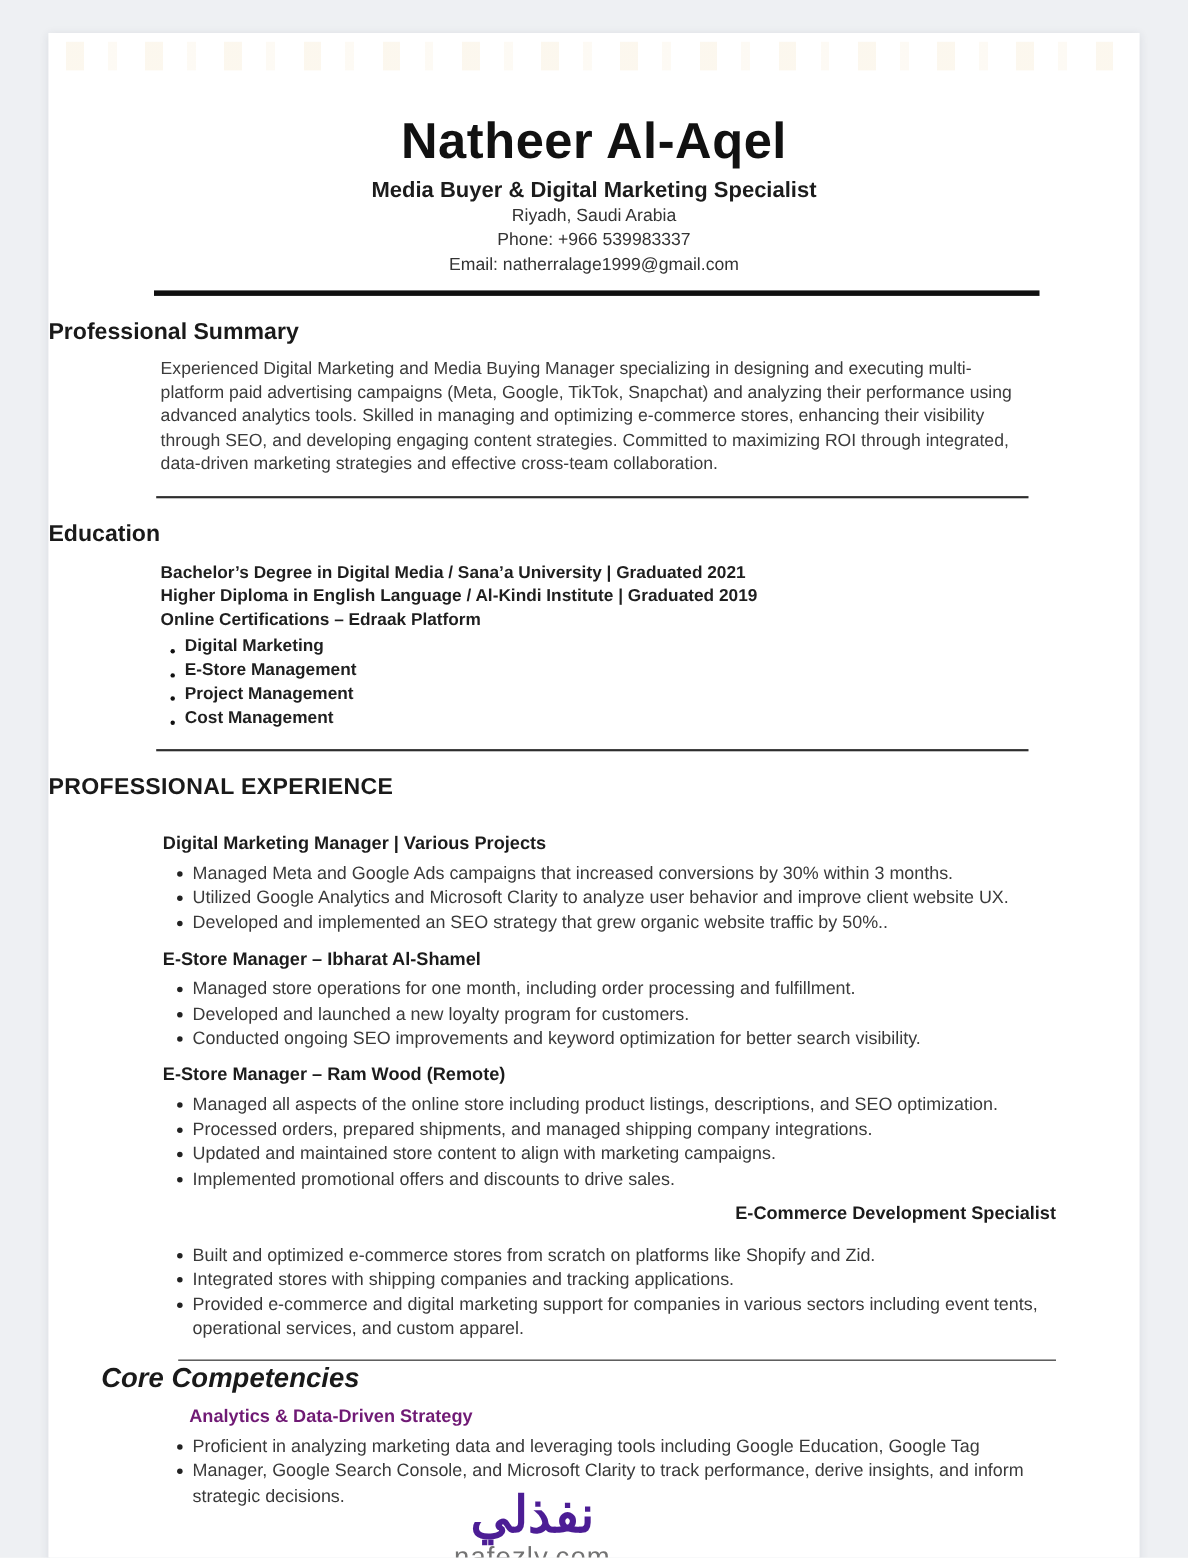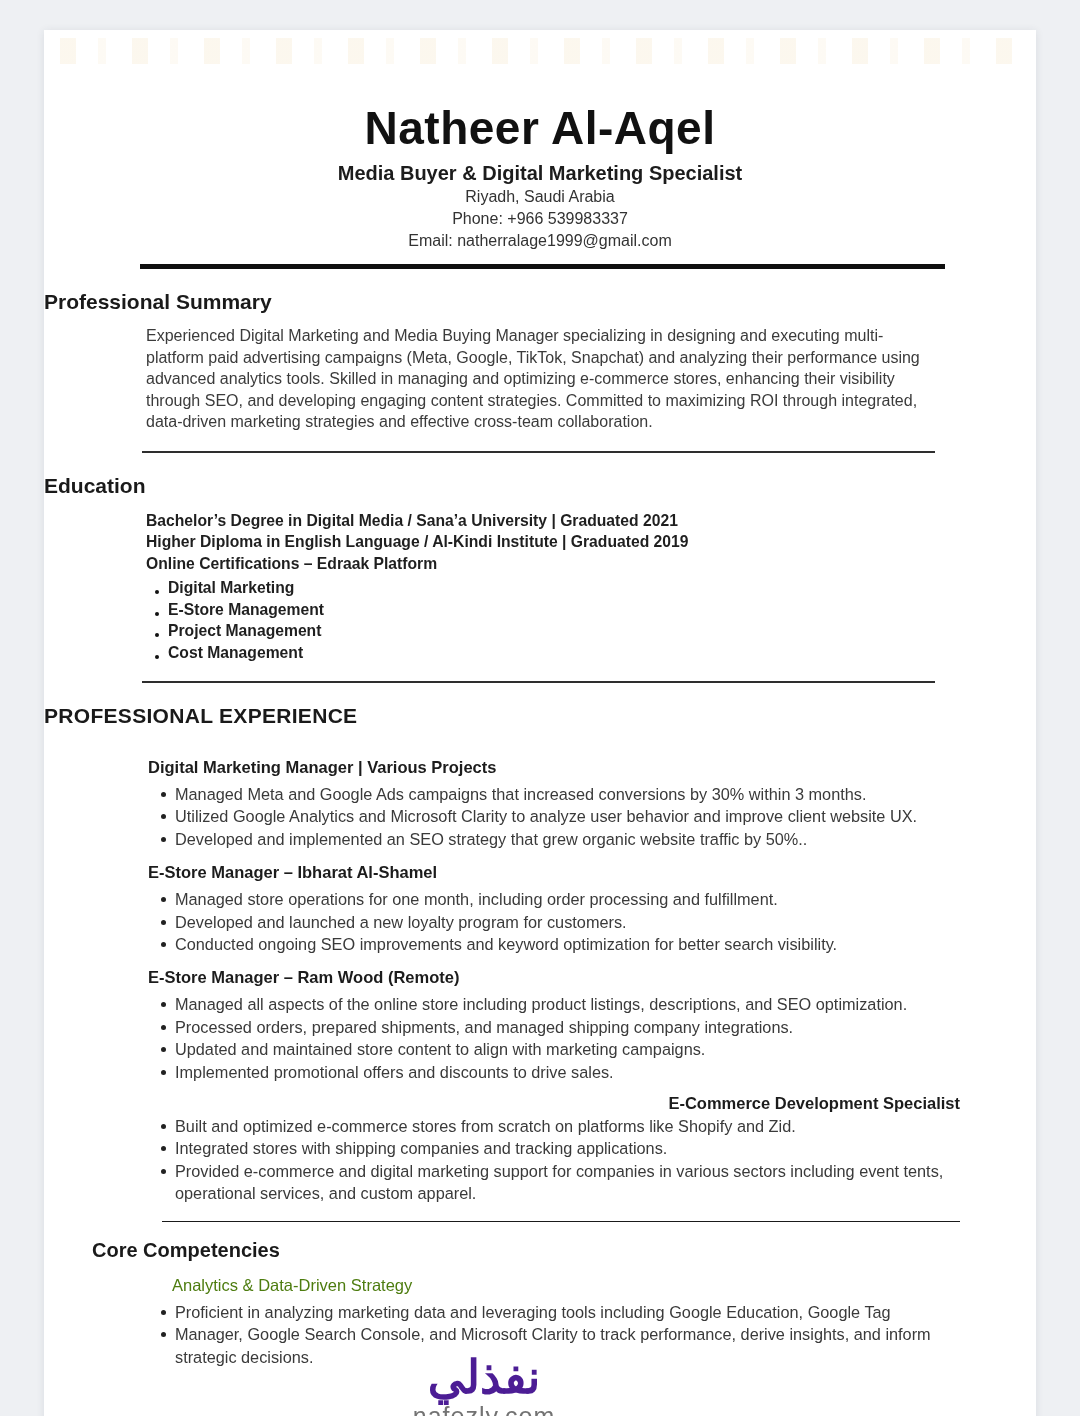--- a/index.html
+++ b/index.html
@@ -64,21 +64,21 @@
   }
   .thin-rule.cc { margin: 16px 76px 0 118px; border-top-width: 1px; border-top-color:#1a1a1a; }
   h2.section-heading {
     text-align: left;
     font-size: 21px;
     font-weight: 700;
     color: #1a1a1a;
     margin-top: 20px;
     line-height: 25px;
   }
-  h2.cc-heading { margin-top: 16px; padding-left: 48px; font-size: 20px; }
+  h2.cc-heading { margin-top: 4px; padding-left: 48px; font-size: 25px; font-style: italic; }
   .summary-text {
     margin: 11px 100px 0 102px;
     font-size: 16px;
     line-height: 21.5px;
     color: #3b3b3b;
   }
   .edu-block { margin: 12px 100px 0 102px; }
   .edu-line {
     font-size: 15.7px;
     font-weight: 700;
@@ -109,21 +109,21 @@
   .job { margin: 0 76px 0 104px; }
   .job-name {
     font-size: 16.5px;
     font-weight: 700;
     color: #1c1c1c;
     line-height: 21px;
     margin-top: 12px;
   }
   .job:first-of-type .job-name { margin-top: 29px; }
   .job.tight .job-name { margin-top: 10px; text-align: right; }
-  .job.tight ul.bullets { margin-top: 1px; }
+  .job.tight ul.bullets { margin-top: 16px; }
   ul.bullets {
     list-style: none;
     margin: 5px 0 0 10px;
     padding-left: 17px;
   }
   ul.bullets li {
     position: relative;
     font-size: 16.3px;
     color: #3a3a3a;
     line-height: 22.4px;
@@ -134,22 +134,22 @@
     left: -14px; top: 9px;
     width: 5px; height: 5px;
     border-radius: 50%;
     background: #222;
   }
   .cc-block { margin: 0 76px 0 104px; }
   .cc-subheading {
     margin-top: 12px;
     padding-left: 24px;
     font-size: 16.5px;
-    font-weight: 400;
-    color: #4d7c0f;
+    font-weight: 700;
+    color: #701a75;
     line-height: 21px;
   }
   .watermark {
     position: absolute;
     left: 0; right: 112px;
     top: 1323px;
     text-align: center;
     user-select: none;
   }
   .watermark-arabic {

